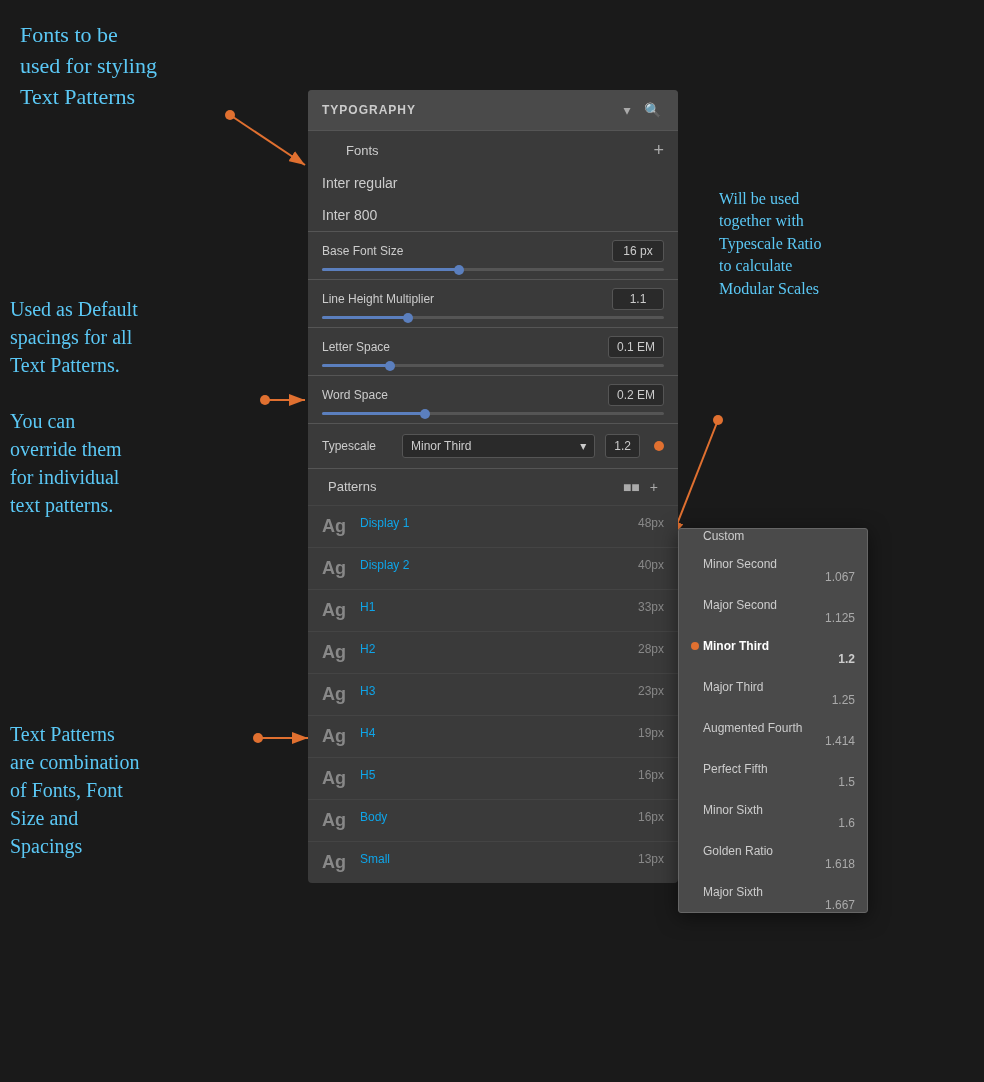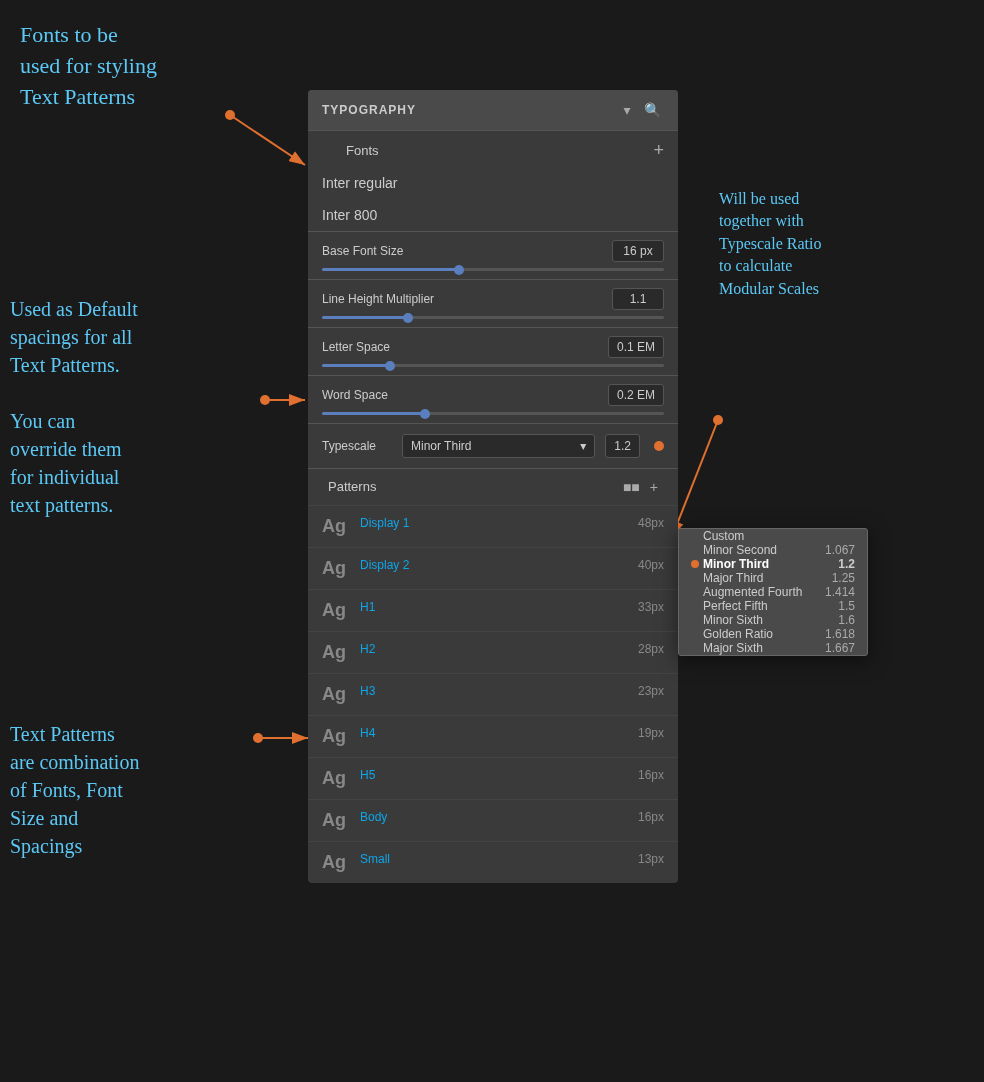--- a/index.html
+++ b/index.html
@@ -295,20 +295,21 @@
       font-weight: 700;
     }
 
     .dropdown-item-name {
       flex: 1;
     }
 
     .dropdown-item-value {
       color: #aaaaaa;
       font-size: 12px;
+      margin-top: 27px;
     }
 
     .dropdown-item.active .dropdown-item-value {
       color: #cccccc;
     }
 
     .dropdown-dot {
       width: 8px;
       height: 8px;
       background: #e07030;
@@ -520,20 +521,25 @@
 <div class="dropdown-overlay" id="dropdown-overlay">
 <div class="dropdown-item">
       <span style="width:12px;display:inline-block;"></span>
       <span class="dropdown-item-name">Custom</span>
     </div>
     <div class="dropdown-item">
       <span style="width:12px;display:inline-block;"></span>
       <span class="dropdown-item-name">Minor Second</span>
       <span class="dropdown-item-value">1.067</span>
     </div>
+    <div class="dropdown-item">
+      <span style="width:12px;display:inline-block;"></span>
+      <span class="dropdown-item-name">Major Second</span>
+      <span class="dropdown-item-value">1.125</span>
+    </div>
     <div class="dropdown-item active">
       <span class="dropdown-dot"></span>
       <span class="dropdown-item-name">Minor Third</span>
       <span class="dropdown-item-value">1.2</span>
     </div>
     <div class="dropdown-item">
       <span style="width:12px;display:inline-block;"></span>
       <span class="dropdown-item-name">Major Third</span>
       <span class="dropdown-item-value">1.25</span>
     </div>

